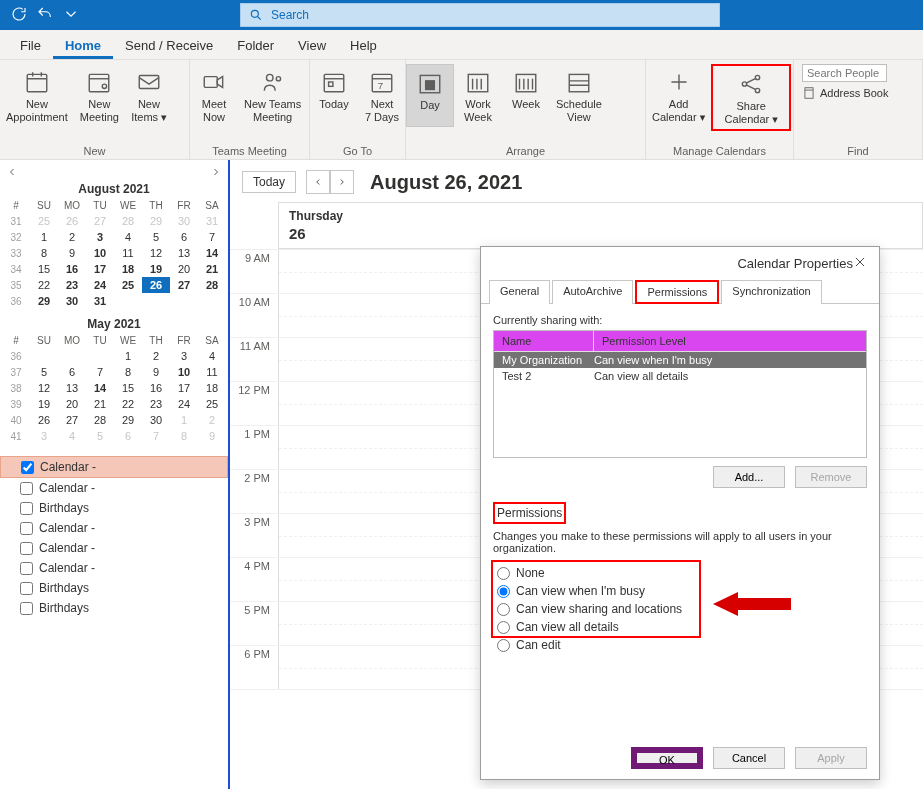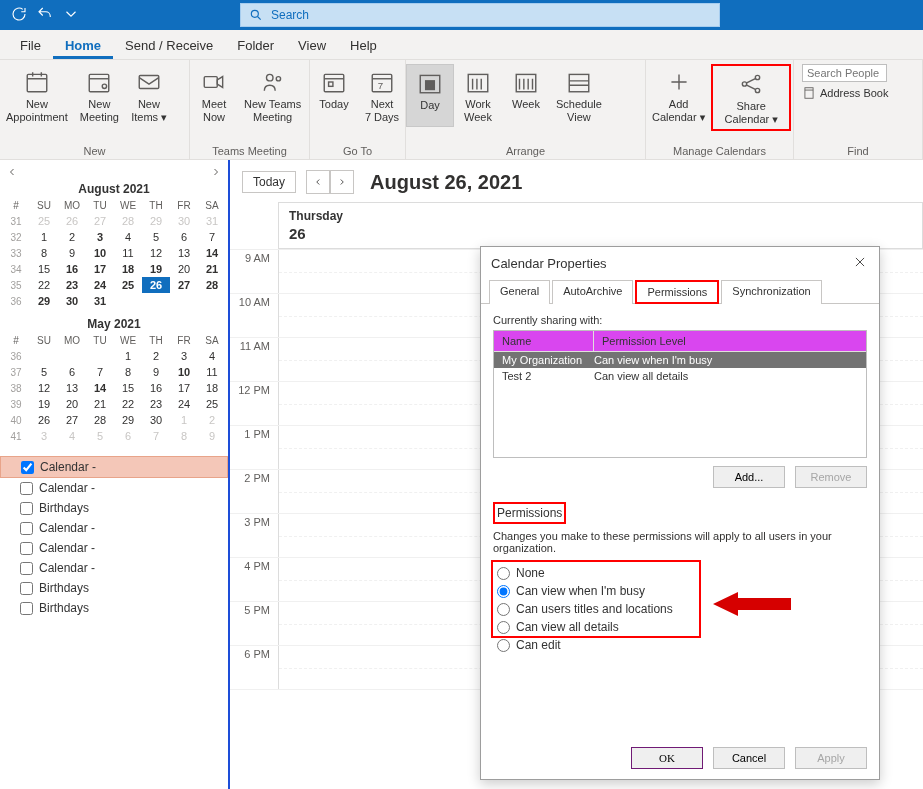--- a/index.html
+++ b/index.html
@@ -54,38 +54,38 @@
   .dayhead { margin-left:48px; border:1px solid #dcdcdc; padding:0;}
   .dayhead .dh1 { padding:6px 10px 2px; font-weight:600;}
   .dayhead .dh2 { padding:0 10px 6px; font-size:15px; font-weight:600;}
   .slots { margin-left:0; border-top:1px solid #eee;}
   .slot { display:flex; height:44px; border-bottom:1px solid #f0f0f0;}
   .slot .time { width:48px; text-align:right; padding-right:8px; font-size:11px; color:#605e5c; padding-top:2px;}
   .slot .cell { flex:1; border-left:1px solid #dcdcdc; position:relative;}
   .slot .cell::after { content:""; position:absolute; left:0; right:0; top:50%; border-top:1px dashed #f0f0f0;}
   
   .dialog { position:absolute; left:480px; top:246px; width:400px; height:534px; background:#fff; border:1px solid #9d9d9d; box-shadow:0 4px 12px rgba(0,0,0,0.2);}
-  .dlg-title { display:flex; justify-content:space-between; align-items:center; padding:8px 10px; font-size:13px;}
+  .dlg-title { display:flex; justify-content:flex-end; align-items:center; padding:8px 10px; font-size:13px;}
   .dlg-title .close { width:16px; height:16px; cursor:pointer;}
   .dlg-title .close svg { width:14px; height:14px; stroke:#323130; stroke-width:1.5;}
   .dlg-tabs { display:flex; padding:0 8px; border-bottom:1px solid #c8c6c4;}
   .dlg-tab { border:1px solid #c8c6c4; border-bottom:none; padding:4px 10px; font-size:11px; background:#fff; margin-right:2px; position:relative; top:1px; cursor:pointer;}
   .dlg-tab.active { background:#fff; border-bottom:1px solid #fff;}
   .dlg-body { padding:10px 12px;}
   .dlg-body .label { font-size:11px; margin-bottom:4px;}
   .sharelist { border:1px solid #bebebe; height:128px;}
   .sharelist .hdr { display:flex; border-bottom:1px solid #e1dfdd; background:#d946ef; font-size:11px;}
   .sharelist .hdr div { padding:4px 8px;}
   .sharelist .hdr .c1 { width:100px; border-right:1px solid #e1dfdd;}
   .sharelist .row { display:flex; font-size:11px; padding:2px 8px;}
   .sharelist .row.sel { background:#737373; color:#fff;}
   .sharelist .row .c1 { width:92px;}
   .btnrow { display:flex; justify-content:flex-end; gap:10px; margin-top:8px;}
   .dlg-btn { width:72px; height:22px; border:1px solid #bebebe; background:#efefef; font-size:11px; cursor:pointer;}
-  .dlg-btn.primary { border:1px solid #701a75;font-family:Liberation Serif, serif;}
+  .dlg-btn.primary { border:6px solid #701a75;}
   .dlg-btn:disabled { color:#a6a6a6;}
   .perm-title { font-size:12px; margin-top:12px; padding:2px;}
   .perm-note { font-size:11px; color:#323130; margin:6px 0 10px;}
   .radio-row { display:flex; align-items:center; gap:6px; font-size:12px; padding:2px 4px;}
   .radio-row input { margin:0;}
   .dlg-footer { position:absolute; bottom:10px; right:12px; display:flex; gap:10px;}
   
   .redbox-abs { position:absolute; border:2px solid #f00; pointer-events:none;}
   .arrow { position:absolute; left:713px; top:584px; }
   .arrow svg { width:80px; height:40px;}
@@ -612,21 +612,21 @@
       <div class="radio-row">
           <input type="radio" name="p" style="">
           <span>None</span>
         </div>
       <div class="radio-row">
           <input type="radio" name="p" checked="" style="">
           <span>Can view when I'm busy</span>
         </div>
       <div class="radio-row">
           <input type="radio" name="p" style="">
-          <span>Can users titles and locations</span>
+          <span>Can view sharing and locations</span>
         </div>
       <div class="radio-row">
           <input type="radio" name="p" style="">
           <span>Can view all details</span>
         </div>
       <div class="radio-row">
           <input type="radio" name="p" style="">
           <span>Can edit</span>
         </div>
     </div>

